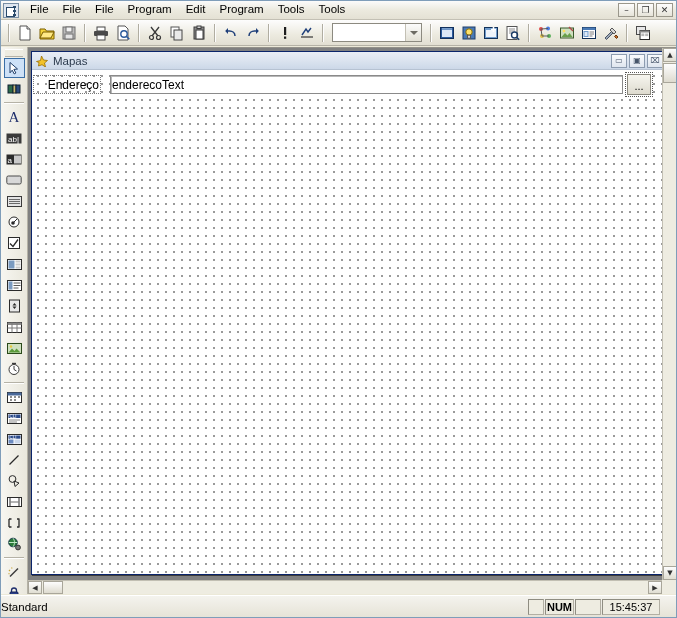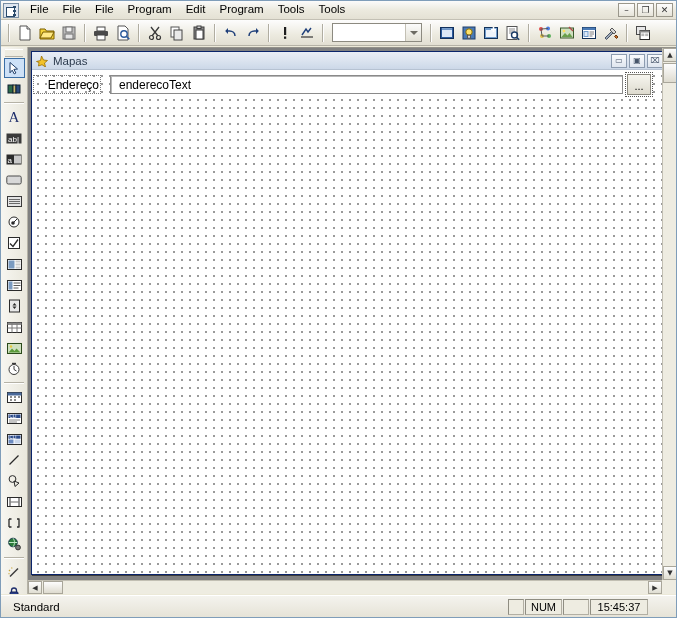--- a/index.html
+++ b/index.html
@@ -218,21 +218,21 @@
   }
   
   .ctrl-edit {
     position: absolute; left: 78px; top: 5px;
     width: 513px; height: 19px;
     background: #ffffff;
     border: 1px solid #8a8a8a;
     box-shadow: inset 1px 1px 0 #b7b7b7;
     box-sizing: border-box;
     display: flex; align-items: center;
-    padding-left: 8px;
+    padding-left: 1px;
     font-size: 12px;
     color: #000;
   }
   
   .ctrl-browse {
     position: absolute; left: 595px; top: 4px;
     width: 24px; height: 21px;
     background: linear-gradient(to bottom, #f6f5ef, #dedbcf);
     border: 1px solid #8a887e;
     box-sizing: border-box;
@@ -279,36 +279,36 @@
 
   
   .statusbar {
     position: absolute; left: 0; right: 0; bottom: 0; height: 22px;
     background: linear-gradient(to bottom, #f4f3ee, #e6e3d7);
     border-top: 1px solid #ffffff;
     display: flex; align-items: center;
     box-sizing: border-box;
   }
   .sb-text {
-    padding-left: 12px; font-size: 11.5px; color: #000; flex: 1;
+    padding-left: 0; font-size: 11.5px; color: #000; flex: 1;
   }
   .sb-pane {
     height: 16px;
     border: 1px solid #b2afa3;
     border-top-color: #8f8d82; border-left-color: #8f8d82;
     background: #eeece1;
     margin-right: 1px;
     display: flex; align-items: center; justify-content: center;
     font-size: 11px;
     box-sizing: border-box;
   }
   .sb-pane.p1 { width: 16px; }
-  .sb-pane.p2 { width: 37px; }
+  .sb-pane.p2 { width: 29px; font-weight: bold; }
   .sb-pane.p3 { width: 26px; }
-  .sb-pane.p4 { width: 58px; margin-right: 28px; }
+  .sb-pane.p4 { width: 58px; margin-right: 16px; }
 </style>
 </head>
 <body>
 
 <div id="app">
 
   <div class="titlebar">
     <div class="app-icon"></div>
     <div class="menu">
       <div class="menu-item">File</div>

